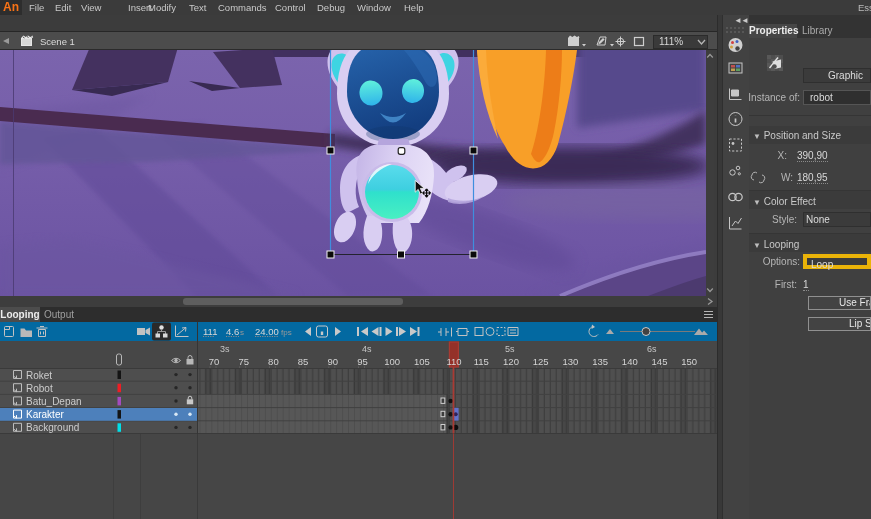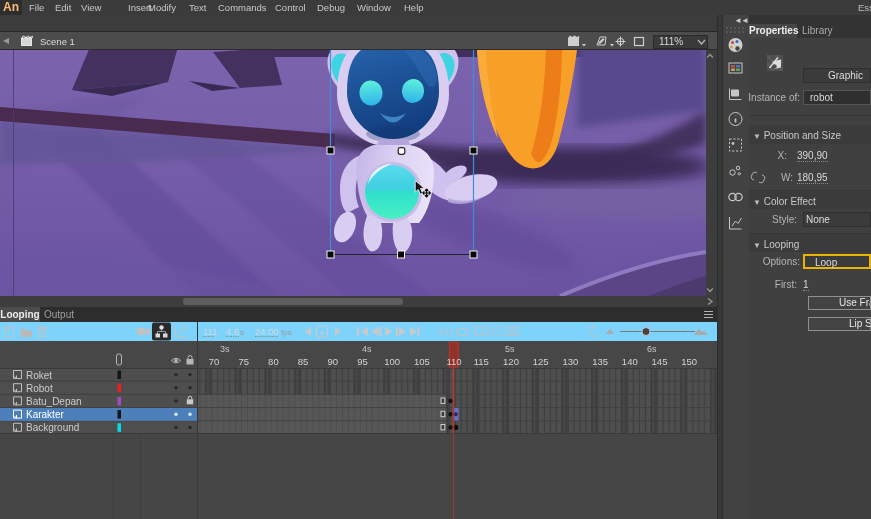--- a/index.html
+++ b/index.html
@@ -5,42 +5,42 @@
   * { margin:0; padding:0; box-sizing:border-box; }
   html,body { width:871px; height:519px; overflow:hidden; background:#3c3c3c;
     font-family:"Liberation Sans", sans-serif; }
   .abs { position:absolute; }
   #app { position:relative; width:871px; height:519px; }
   
   #menubar { left:0; top:0; width:871px; height:15px; background:#3b3b3b;
     color:#c9c9c9; font-size:9.5px; }
   #menubar span.mi { position:absolute; top:2px; }
   #anlogo { position:absolute; left:0; top:0; width:22px; height:15px; background:#2d2d2d;
-    color:#fdba74; font-weight:bold; font-size:12px; text-align:center; line-height:15px; }
+    color:#f97316; font-weight:bold; font-size:12px; text-align:center; line-height:15px; }
   
   #doctabs { left:0; top:15px; width:717px; height:16px; background:#2d2d2d; }
   #doctab { position:absolute; left:0; top:1px; width:50px; height:15px; background:#4c4c4c;
     color:#e8e8e8; font-size:8.5px; line-height:15px; }
   #doctab b { font-weight:bold; position:absolute; left:2px; }
   #doctab i { font-style:normal; color:#aaa; position:absolute; left:41px; font-size:9px; }
   
   #editbar { left:0; top:31px; width:717px; height:19px; background:#4c4c4c;
     border-top:1px solid #272727; border-bottom:1px solid #2b2b2b; }
   
   #stage { left:0; top:50px; width:714px; height:246px; }
   
   #hscroll { left:0; top:296px; width:717px; height:11px; background:#3d3d3d; }
   #hthumb { position:absolute; left:183px; top:2px; width:220px; height:7px; background:#5e5e5e; border-radius:3px; }
   #vscroll { left:706px; top:50px; width:8px; height:246px; background:#3d3d3d; }
   
   #tltabs { left:0; top:307px; width:717px; height:15px; background:#2d2d2d; }
   #tltab { position:absolute; left:0; top:0; width:40px; height:15px; background:#4c4c4c;
     color:#ececec; font-size:10px; font-weight:bold; line-height:15px; text-align:center; }
   #tlout { position:absolute; left:44px; top:0; color:#9e9e9e; font-size:10px; line-height:15px; }
-  #tltoolbar { left:0; top:322px; width:717px; height:19px; background:#7dd3fc; }
+  #tltoolbar { left:0; top:322px; width:717px; height:19px; background:#0369a1; }
   #ruler { left:0; top:341px; width:717px; height:27px; background:#474747; }
   #belowrows { left:0; top:434px; width:717px; height:85px; background:#464646; }
   
   #rpanel { left:717px; top:15px; width:154px; height:504px; background:#404040; }
 </style>
 </head>
 <body>
 <div id="app">
   <div class="abs" id="menubar">
     <span id="anlogo">An</span>
@@ -521,19 +521,19 @@
     </svg>
     <div class="abs" style="left:0;top:157px;width:76px;text-align:right;color:#b5b5b5;font-size:10px">W:</div>
     <div class="abs" style="left:80px;top:157px;color:#d8d8d8;font-size:10px;border-bottom:1px dotted #8a8a8a">180,95</div>
     <div class="abs" style="left:32px;top:175px;width:122px;height:1px;background:#353535"></div>
     <div class="abs" style="left:36px;top:181px;color:#c9c9c9;font-size:10px"><span style="font-size:8px;color:#bdbdbd">▼</span>&nbsp;Color Effect</div>
     <div class="abs" style="left:0;top:199px;width:80px;text-align:right;color:#b5b5b5;font-size:10px">Style:</div>
     <div class="abs" style="left:86px;top:197px;width:68px;height:15px;background:#3b3b3b;border:1px solid #2f2f2f;color:#dcdcdc;font-size:10px;line-height:13px;padding-left:2px">None</div>
     <div class="abs" style="left:32px;top:218px;width:122px;height:1px;background:#353535"></div>
     <div class="abs" style="left:36px;top:224px;color:#c9c9c9;font-size:10px"><span style="font-size:8px;color:#bdbdbd">▼</span>&nbsp;Looping</div>
     <div class="abs" style="left:0;top:241px;width:83px;text-align:right;color:#b5b5b5;font-size:10px">Options:</div>
-    <div class="abs" style="left:86px;top:239px;width:68px;height:15px;background:#3b3b3b;border:2px solid #eab308;color:#dcdcdc;font-size:10px;line-height:13px;padding-left:10px">Loop</div>
+    <div class="abs" style="left:86px;top:239px;width:68px;height:15px;background:#3b3b3b;border:4px solid #eab308;color:#dcdcdc;font-size:10px;line-height:13px;padding-left:4px">Loop</div>
     <div class="abs" style="left:0;top:264px;width:80px;text-align:right;color:#b5b5b5;font-size:10px">First:</div>
     <div class="abs" style="left:86px;top:264px;color:#d8d8d8;font-size:10px;border-bottom:1px dotted #8a8a8a">1</div>
     <div class="abs" style="left:91px;top:281px;width:63px;height:14px;background:#434343;border:1px solid #909090;color:#e8e8e8;font-size:10px;line-height:12px;padding-left:30px;white-space:nowrap;overflow:hidden">Use Frame Picker</div>
     <div class="abs" style="left:91px;top:302px;width:63px;height:14px;background:#434343;border:1px solid #909090;color:#e8e8e8;font-size:10px;line-height:12px;padding-left:40px;white-space:nowrap;overflow:hidden">Lip Syncing</div>
   </div>
 </div>
 
 </body></html>

